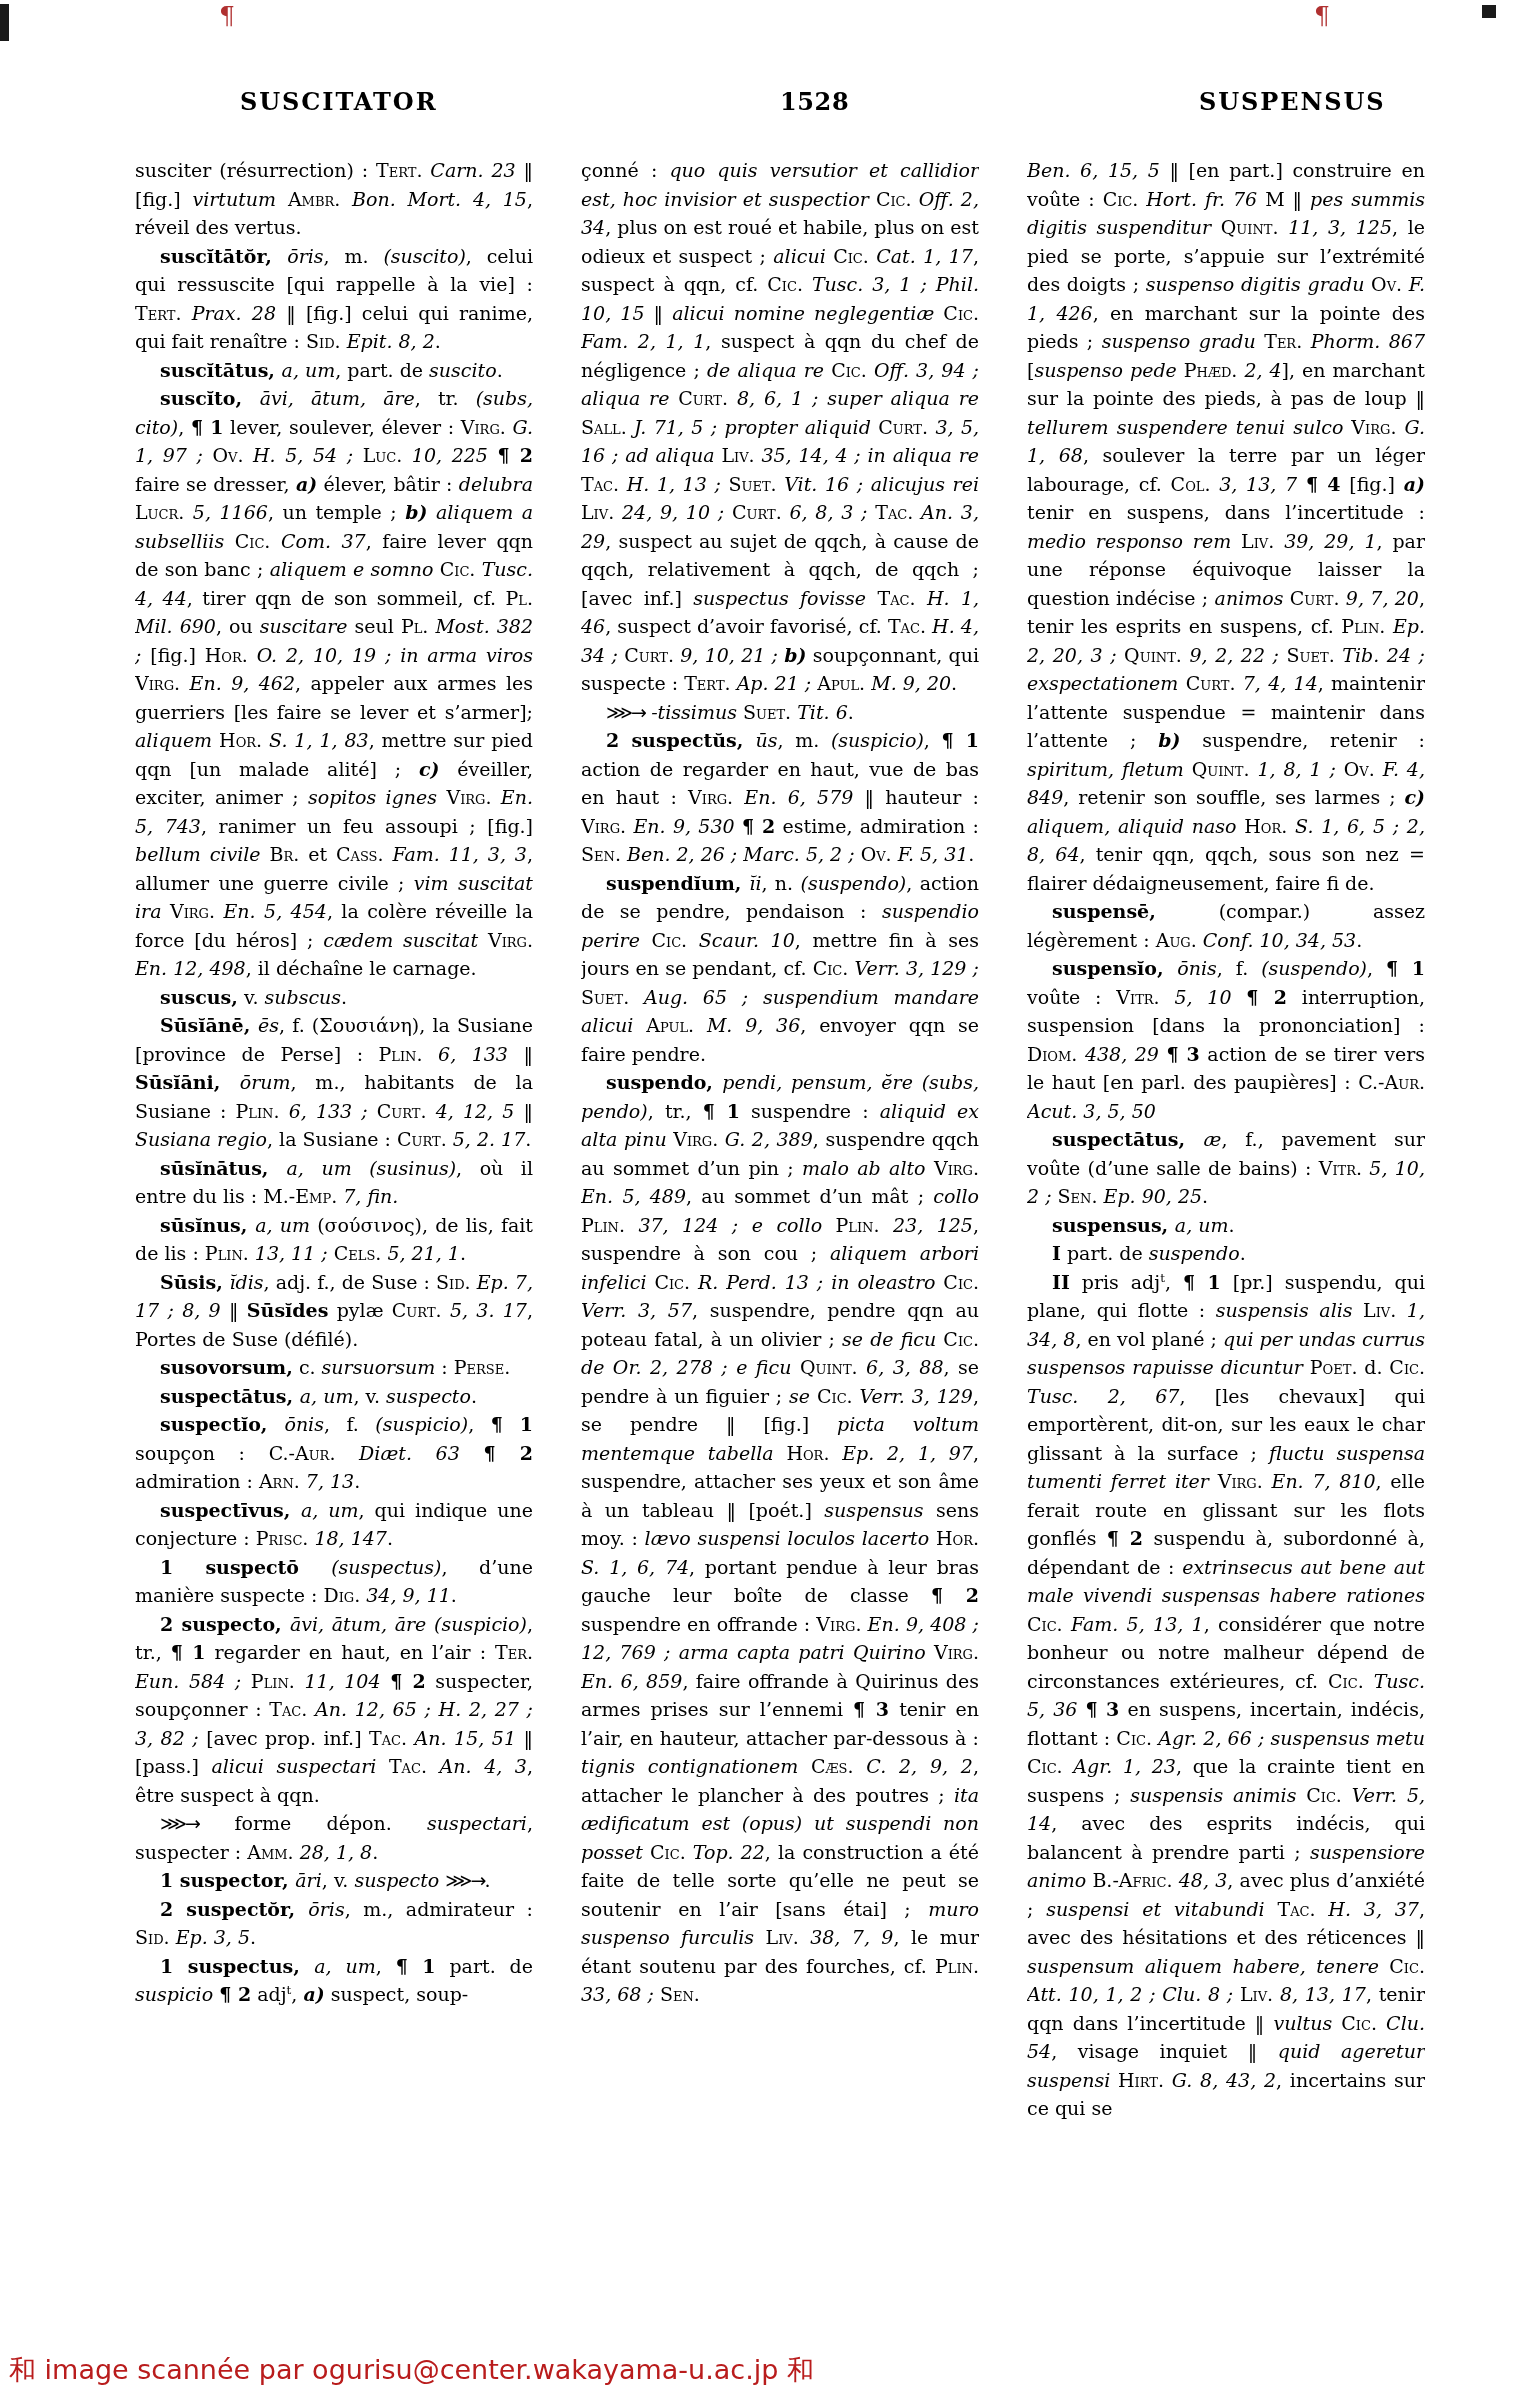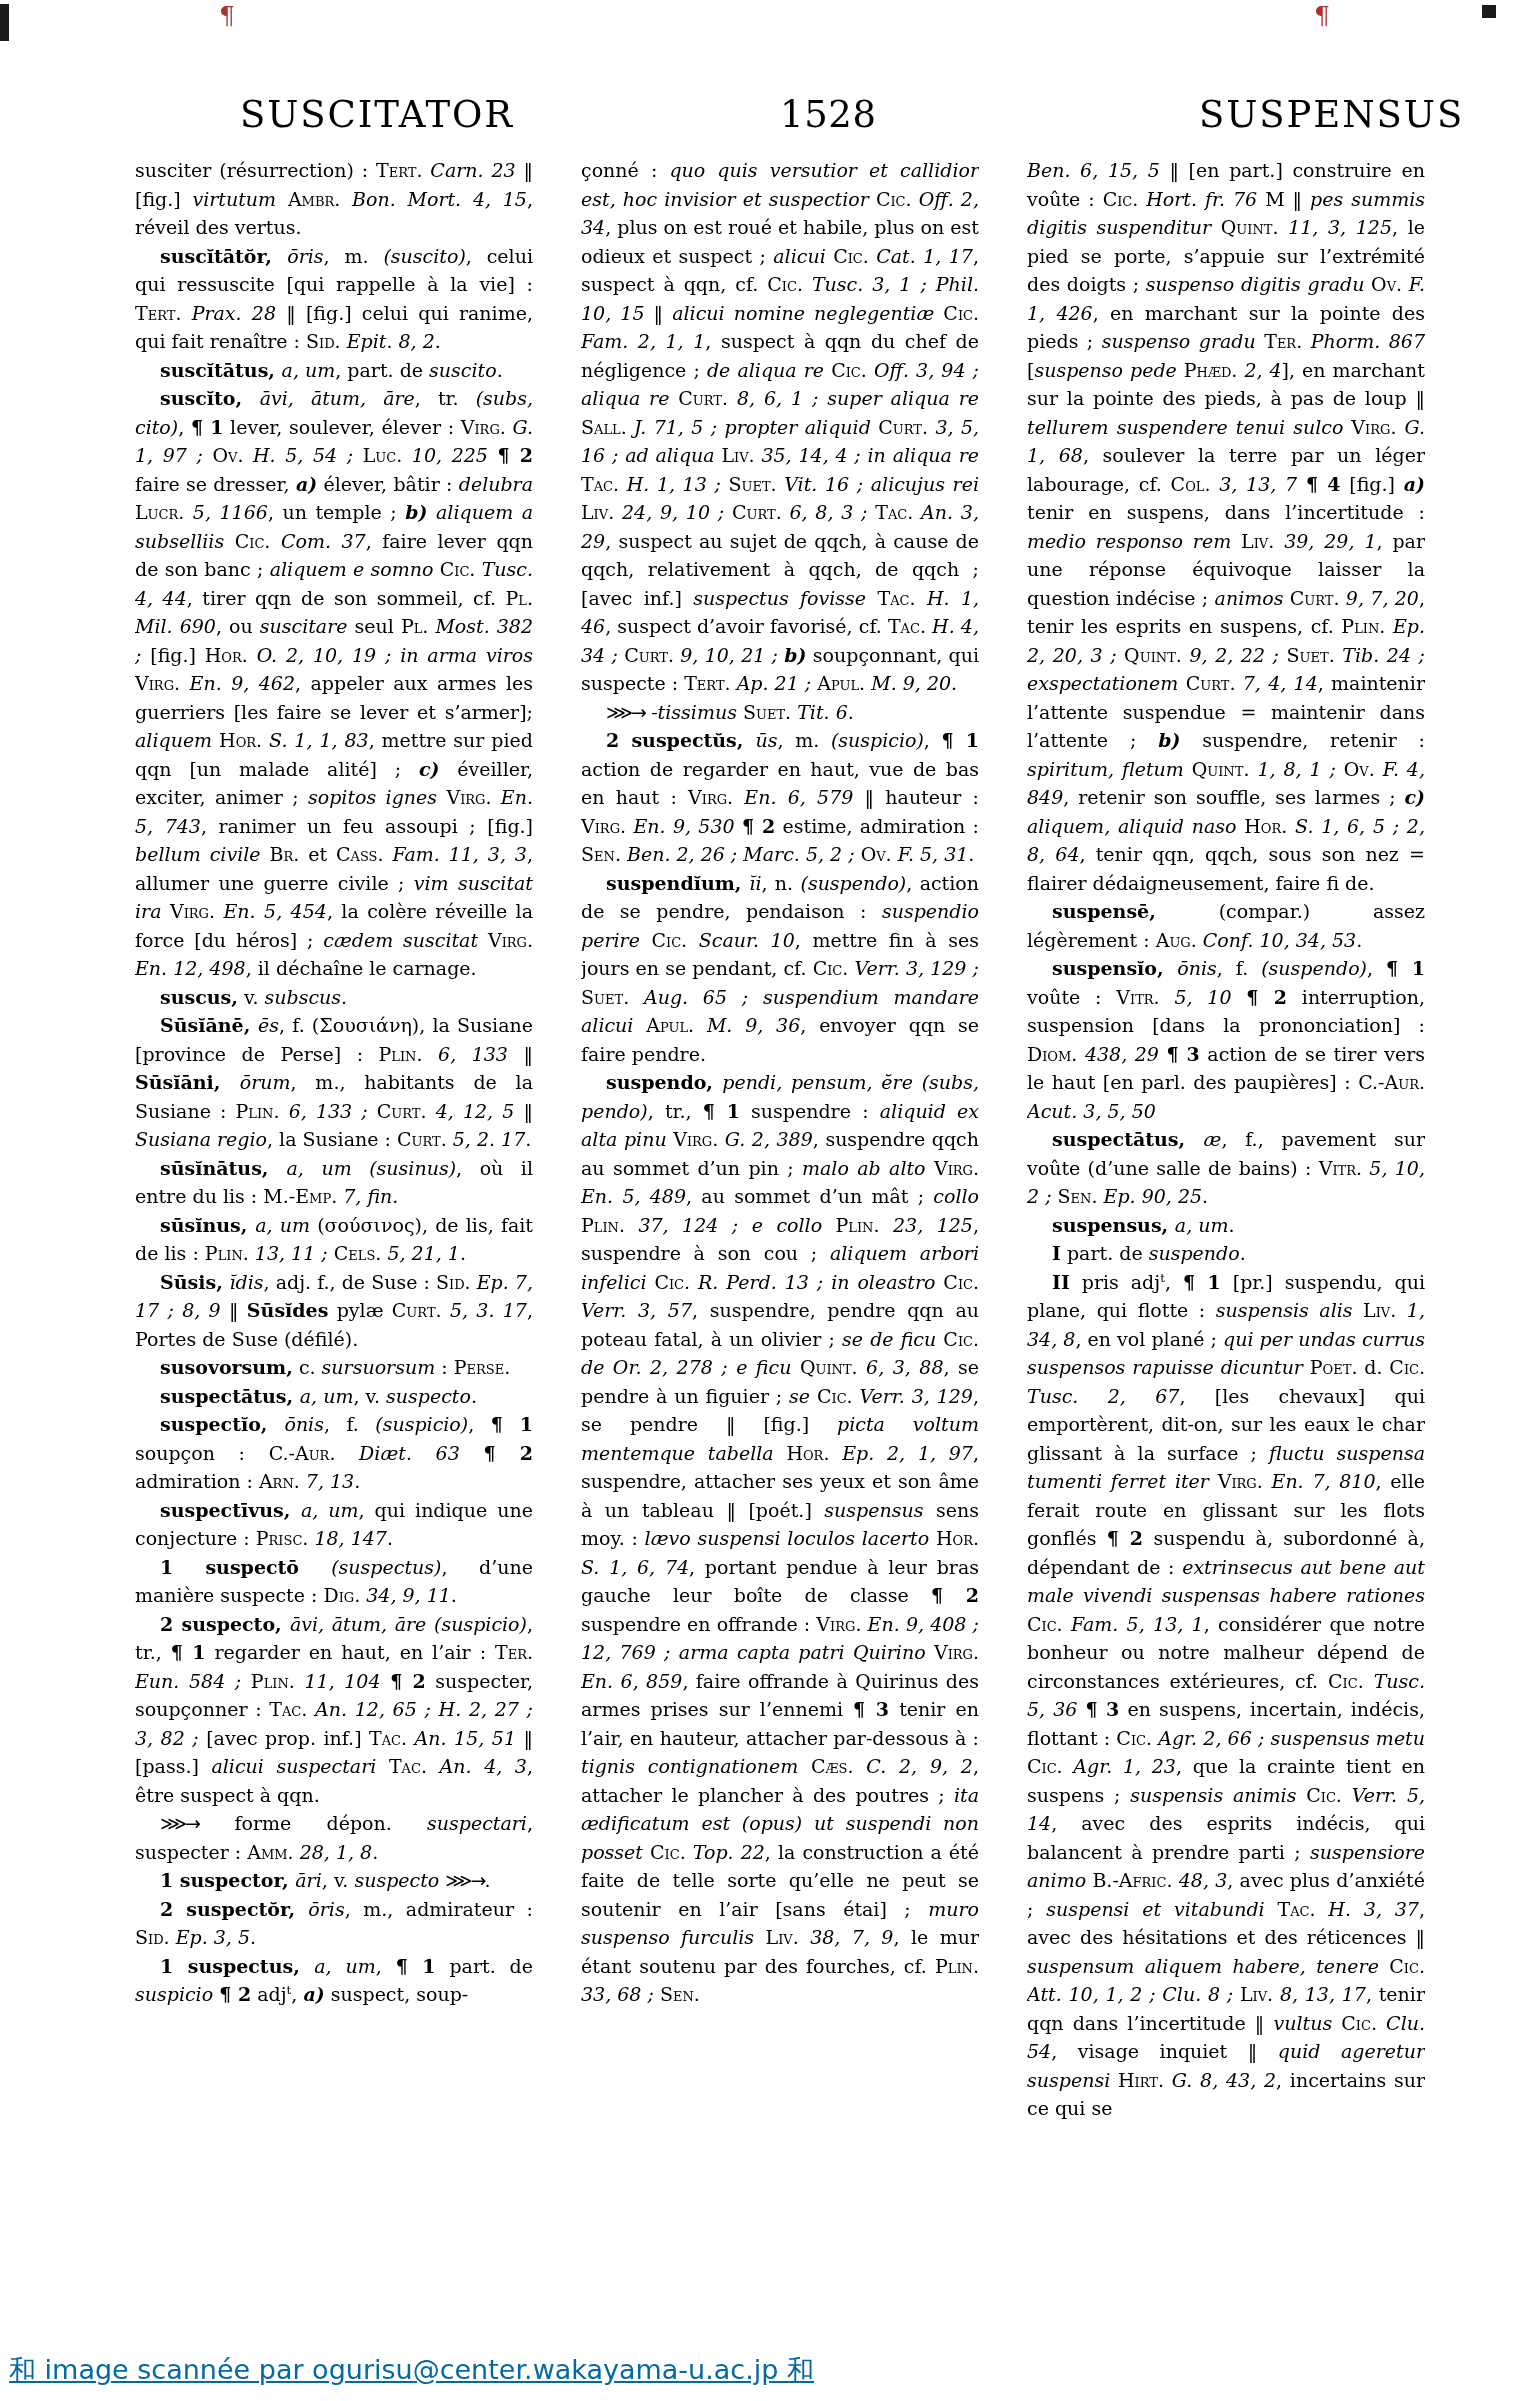--- a/index.html
+++ b/index.html
@@ -1,36 +1,36 @@
 <!DOCTYPE html>
 <html style="font-size:10px"><head>
 <meta charset="utf-8">
 <style>
   html,body{margin:0;padding:0;background:#ffffff;}
   .page{position:relative;width:1537px;height:2401px;background:#ffffff;
         font-family:"DejaVu Serif",serif;color:#000;overflow:hidden;}
-  .running-head{position:absolute;top:93px;font-weight:normal;font-size:37px;
+  .running-head{position:absolute;top:87px;font-weight:bold;font-size:24px;
         letter-spacing:1.9px;white-space:nowrap;}
   .h-left{left:240px;}
   .h-center{left:780px;letter-spacing:0.6px;}
   .h-right{left:1199px;}
   .columns{position:absolute;top:156px;left:111px;display:flex;gap:48px;margin-left:24px;}
   .col{width:398px;height:2174px;overflow:hidden;text-align:justify;
        font-size:19px;line-height:28.5px;}
   p.para{margin:0;text-indent:25px;}
   p.noind{text-indent:0;}
   .b{font-weight:bold;}
   .i{font-style:italic;}
   .bi{font-weight:bold;font-style:italic;}
   .sc{font-variant:small-caps;}
   .sup{vertical-align:super;font-size:0.62em;line-height:0;}
   .ar{font-family:"DejaVu Sans",sans-serif;letter-spacing:-1.9px;}
   .footer{position:absolute;left:9px;top:2352px;
-          font-family:"DejaVu Sans",sans-serif;font-size:27px;color:#0369a1;
-          white-space:nowrap;text-decoration:underline;}
+          font-family:"DejaVu Sans",sans-serif;font-size:27px;color:#b91c1c;
+          white-space:nowrap;}
   .artifact{position:absolute;font-size:25px;line-height:1;}
   .art-red{color:#b03030;}
   .art-black{color:#111;}
 </style>
 </head>
 <body>
 
 <div class="page">
 
   <span class="running-head h-left">SUSCITATOR</span>

